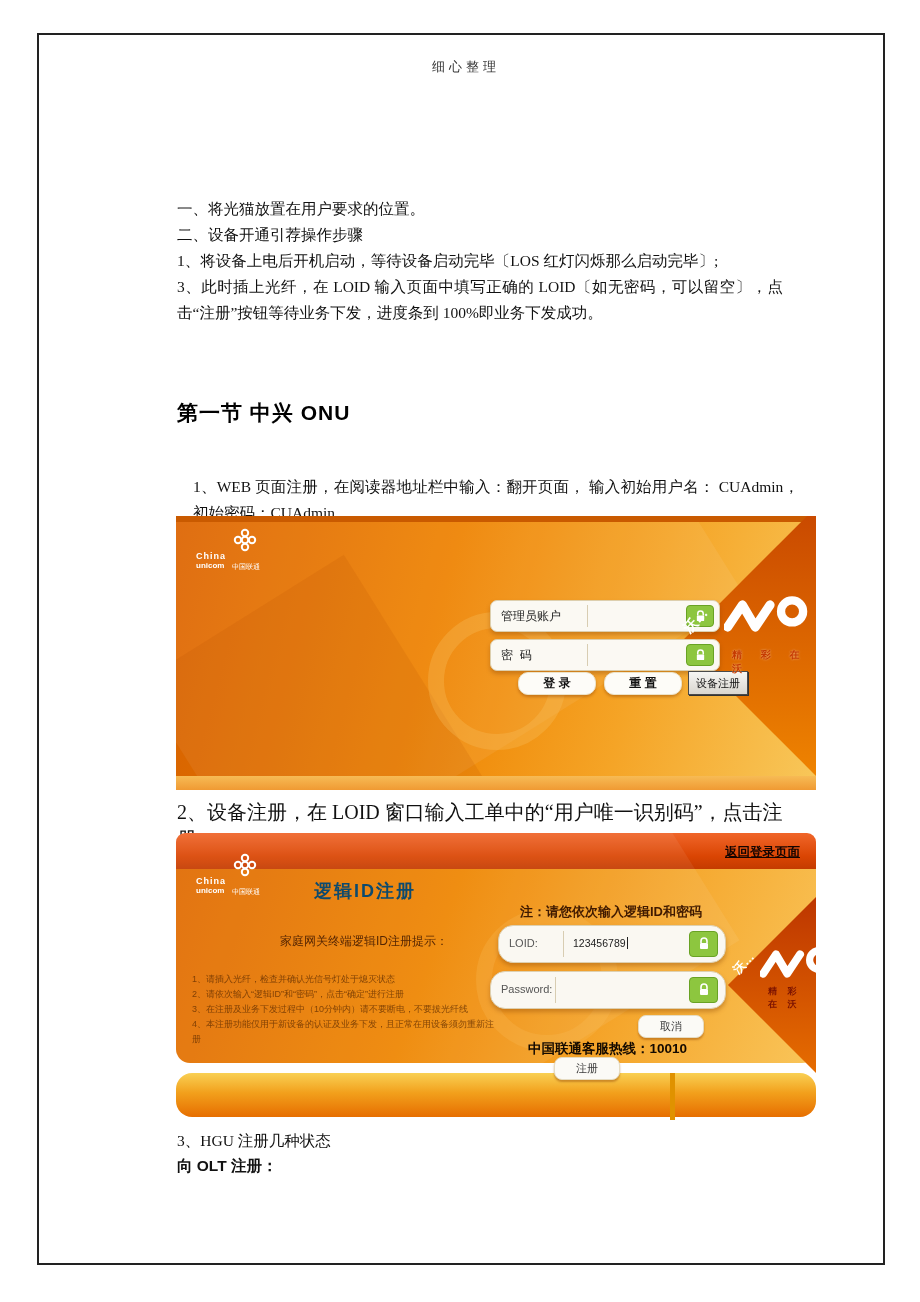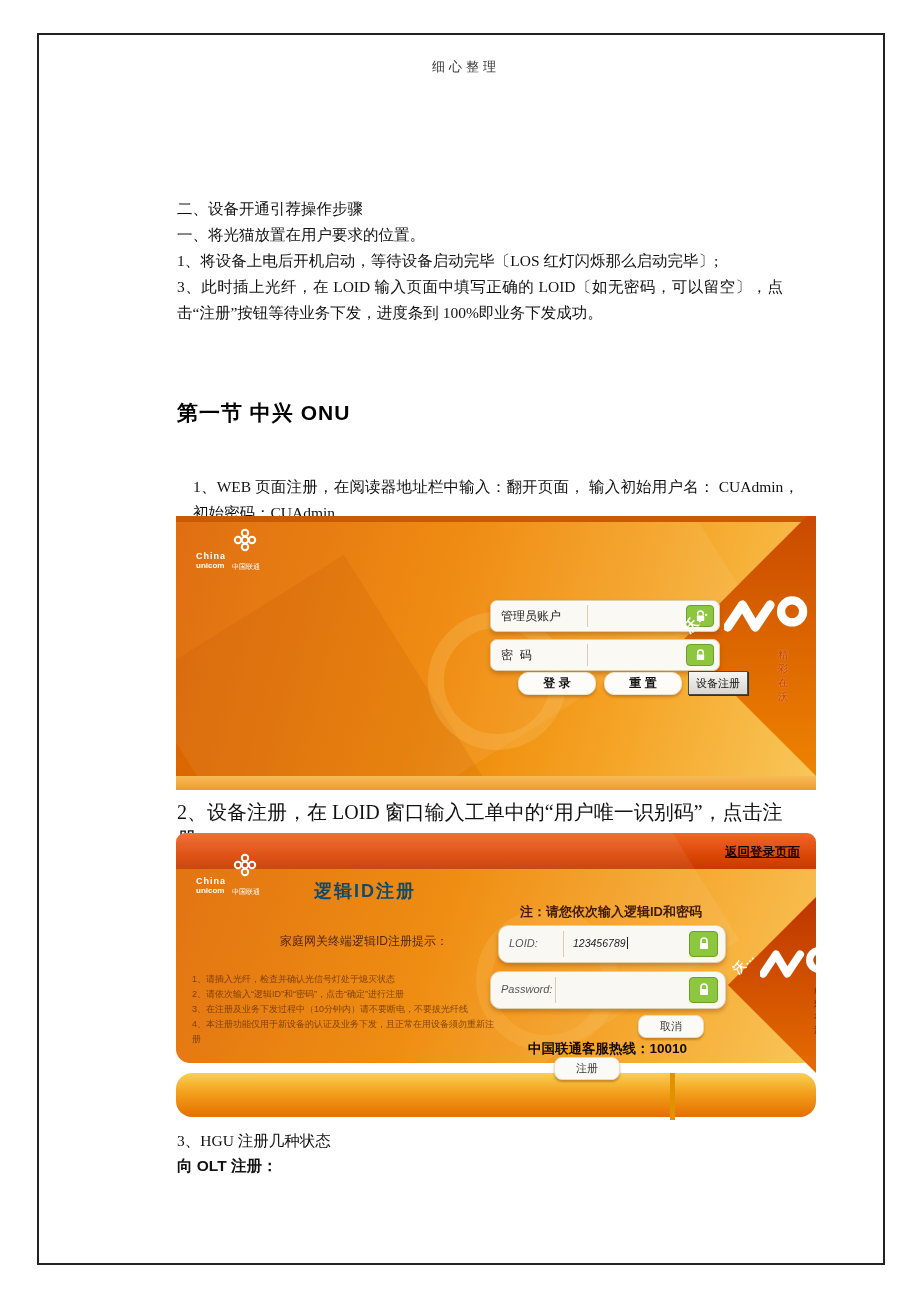--- a/index.html
+++ b/index.html
@@ -30,21 +30,21 @@
   .brand{position:absolute;width:120px;height:46px;color:#fff;font-family:"Liberation Sans",sans-serif;z-index:5;}
   .brand svg{position:absolute;left:40px;top:0;}
   .brand .en1{position:absolute;left:6px;top:23px;font-size:9px;font-weight:bold;letter-spacing:1px;}
   .brand .en2{position:absolute;left:6px;top:33px;font-size:8px;font-weight:bold;}
   .brand .cn{position:absolute;left:42px;top:34px;font-size:7px;}
   .lockbtn{position:absolute;background:#8dc63f;border:1px solid #69a224;border-radius:4px;
            display:flex;align-items:center;justify-content:center;}
   .womark{position:absolute;color:#fff;font-weight:bold;transform:rotate(-45deg);
           font-family:"Liberation Sans",sans-serif;z-index:6;}
   .wosvg{position:absolute;z-index:6;}
-  .slogan{position:absolute;font-family:"Liberation Sans",sans-serif;font-weight:normal;z-index:6;margin-left:46px;}
+  .slogan{position:absolute;font-family:"Liberation Sans",sans-serif;font-weight:bold;z-index:6;}
 
   
   .shot1{top:516px;height:274px;background:linear-gradient(105deg,#dd6400 0%,#ee8200 40%,#f5a426 70%,#f8c75a 100%);}
   .shot1 .topstrip{position:absolute;top:0;left:0;right:0;height:6px;background:#c95a00;}
   .pill{position:absolute;height:30px;background:#fbf9f3;border:1px solid #ddcfae;border-radius:7px;
         box-shadow:0 3px 4px rgba(130,60,0,0.35);}
   .pill .plabel{position:absolute;left:10px;top:7px;font-size:12px;color:#222;
                 font-family:"Liberation Sans",sans-serif;white-space:pre;}
   .pill .pdivider{position:absolute;top:4px;bottom:4px;width:1px;background:#d8cdb2;}
   .f1{left:314px;top:84px;width:228px;}
@@ -78,22 +78,22 @@
            background:linear-gradient(110deg,#e06a00 0%,#ee8500 40%,#f5a62c 70%,#f9c55a 100%);}
   .s2-title{position:absolute;left:138px;top:46px;font-size:18px;font-weight:bold;color:#0c4a6e;
             font-family:"Liberation Sans",sans-serif;letter-spacing:2px;z-index:5;}
   .s2-note{position:absolute;left:344px;top:70px;font-size:13px;font-weight:bold;color:#401a00;
            font-family:"Liberation Sans",sans-serif;z-index:5;}
   .hint-title{position:absolute;left:104px;top:100px;font-size:12px;color:rgba(70,28,0,.92);
               font-family:"Liberation Sans",sans-serif;z-index:5;}
   .hints{position:absolute;left:16px;top:139px;width:305px;font-size:9px;line-height:15px;
          color:rgba(100,48,0,.78);font-family:"Liberation Sans",sans-serif;z-index:5;}
   .hints p{margin:0;}
-  .pill2{position:absolute;height:36px;background:#faf8f2;border:1px solid #ded0b0;border-radius:10px;
-         box-shadow:0 3px 4px rgba(130,60,0,0.35);z-index:5;font-style:italic;}
+  .pill2{position:absolute;height:36px;background:#faf8f2;border:1px solid #ded0b0;border-radius:15px;
+         box-shadow:0 3px 4px rgba(130,60,0,0.35);z-index:5;}
   .pill2 .plabel{position:absolute;left:10px;top:11px;font-size:11px;color:#555;
                  font-family:"Liberation Sans",sans-serif;}
   .pill2 .pdivider{position:absolute;left:64px;top:5px;bottom:5px;width:1px;background:#d8cdb2;}
   .pill2 .pvalue{position:absolute;left:74px;top:11px;font-size:10.5px;color:#222;
                  font-family:"Liberation Sans",sans-serif;border-right:1px solid #222;padding-right:1px;}
   .g2 .pvalue{border-right:none;}
   .pill2 .lockbtn{right:7px;top:5px;width:27px;height:24px;}
   .g1{left:322px;top:92px;width:226px;}
   .g2{left:314px;top:138px;width:234px;}
   .btn2{position:absolute;width:64px;height:21px;border-radius:8px;background:#fbfaf6;border:1px solid #e6dcc2;
@@ -111,22 +111,22 @@
 </style>
 </head>
 <body>
 
 <div class="sheet">
   <div class="page-border"></div>
 
   <div class="doc-header">细心整理</div>
 
   <div class="intro">
+    <p>一、将光猫放置在用户要求的位置。</p>
     <p>二、设备开通引荐操作步骤</p>
-    <p>一、将光猫放置在用户要求的位置。</p>
     <p>1、将设备上电后开机启动，等待设备启动完毕〔LOS 红灯闪烁那么启动完毕〕;</p>
     <p>3、此时插上光纤，在 LOID 输入页面中填写正确的 LOID〔如无密码，可以留空〕，点击“注册”按钮等待业务下发，进度条到 100%即业务下发成功。</p>
   </div>
 
   <h2 class="sec-heading">第一节  中兴 ONU</h2>
   <p class="para1">1、WEB 页面注册，在阅读器地址栏中输入：翻开页面， 输入初始用户名：  CUAdmin，初始密码：CUAdmin。</p>
 
   <div class="shot shot1">
     <div class="band" style="left:-60px;top:-160px;width:560px;height:420px;"></div>
     <div class="band-dark" style="left:-150px;top:130px;width:430px;height:300px;"></div>

